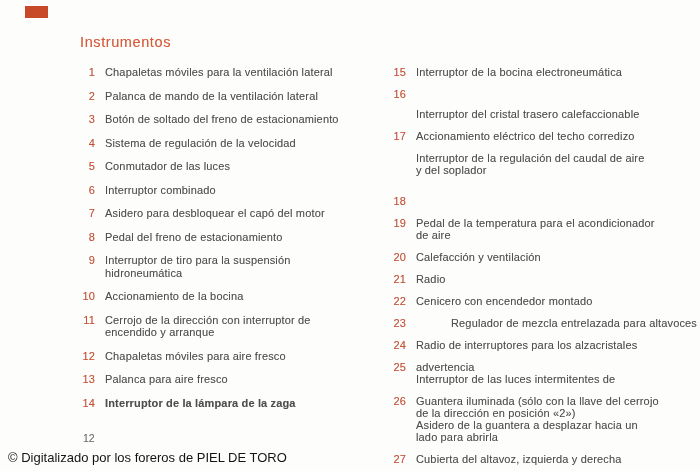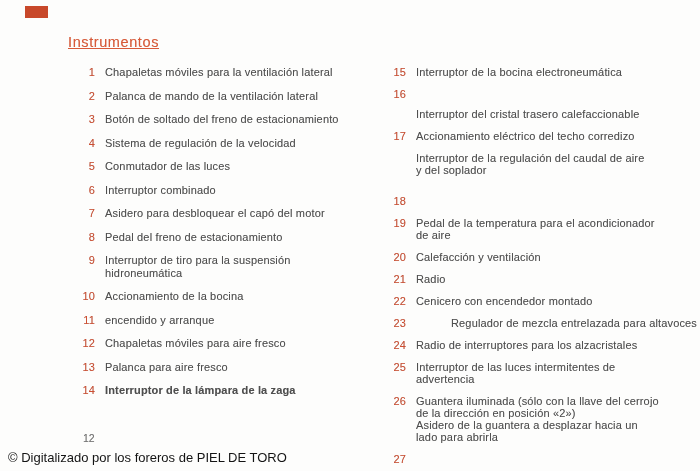--- a/index.html
+++ b/index.html
@@ -11,27 +11,26 @@
     font-family: "Liberation Sans", sans-serif;
     overflow: hidden;
   }
   .chapter-tab {
     position: absolute;
     left: 25px; top: 6px;
     width: 23px; height: 12px;
   }
   .page-title {
     position: absolute;
-    left: 68px; top: 34px;
+    left: 80px; top: 34px;
     font-size: 14.5px;
     font-weight: normal;
     letter-spacing: 0.6px;
     margin: 0;
     text-shadow: 0 0 0.6px rgba(200,110,80,0.45);
-    text-decoration: underline;
   }
   .col {
     position: absolute;
     top: 66px;
   }
   .col-left  { left: 80px;  }
   .col-right { left: 392px; }
   .item {
     display: flex;
     align-items: flex-start;
@@ -128,20 +127,21 @@
       </div>
       <div class="item">
         <span class="num" style="color: rgb(206, 78, 49);">10</span>
         <span class="txt" style="color: rgb(78, 78, 78);">
           <div>Accionamiento de la bocina</div>
         </span>
       </div>
       <div class="item">
         <span class="num" style="color: rgb(206, 78, 49);">11</span>
         <span class="txt" style="color: rgb(78, 78, 78);">
+          <div>Cerrojo de la dirección con interruptor de</div>
           <div>encendido y arranque</div>
         </span>
       </div>
       <div class="item">
         <span class="num" style="color: rgb(206, 78, 49);">12</span>
         <span class="txt" style="color: rgb(78, 78, 78);">
           <div>Chapaletas móviles para aire fresco</div>
         </span>
       </div>
       <div class="item">
@@ -216,33 +216,36 @@
       </div>
       <div class="item">
         <span class="num" style="color: rgb(206, 78, 49);">24</span>
         <span class="txt" style="color: rgb(78, 78, 78);">
           <div>Radio de interruptores para los alzacristales</div>
         </span>
       </div>
       <div class="item">
         <span class="num" style="color: rgb(206, 78, 49);">25</span>
         <span class="txt" style="color: rgb(78, 78, 78);">
+          <div>advertencia</div>
           <div>Interruptor de las luces intermitentes de</div>
-          <div>advertencia</div>
         </span>
       </div>
       <div class="item">
         <span class="num" style="color: rgb(206, 78, 49);">26</span>
         <span class="txt" style="color: rgb(78, 78, 78);">
           <div>Guantera iluminada (sólo con la llave del cerrojo</div>
           <div>de la dirección en posición «2»)</div>
           <div>Asidero de la guantera a desplazar hacia un</div>
           <div>lado para abrirla</div>
         </span>
       </div>
       <div class="item">
         <span class="num" style="color: rgb(206, 78, 49);">27</span>
+        <span class="txt" style="color: rgb(78, 78, 78);">
+          <div>Cubierta del altavoz, izquierda y derecha</div>
+        </span>
       </div>
     </div>
 
   <div class="page-number">12</div>
   <div class="credit">© Digitalizado por los foreros de PIEL DE TORO</div>
 </div>
 
 </body></html>

